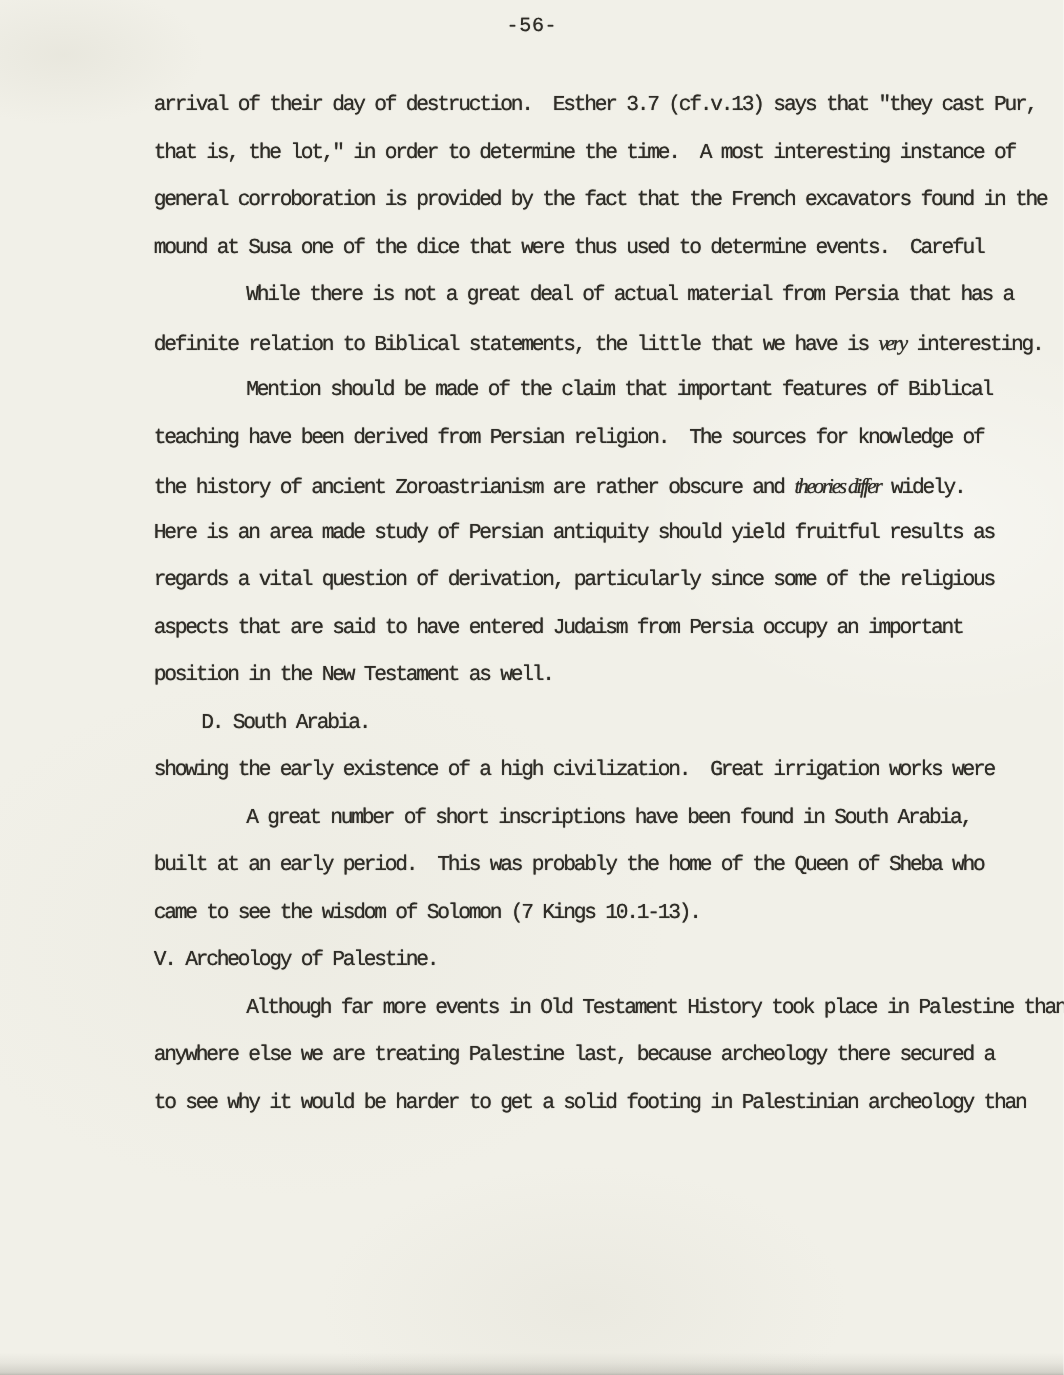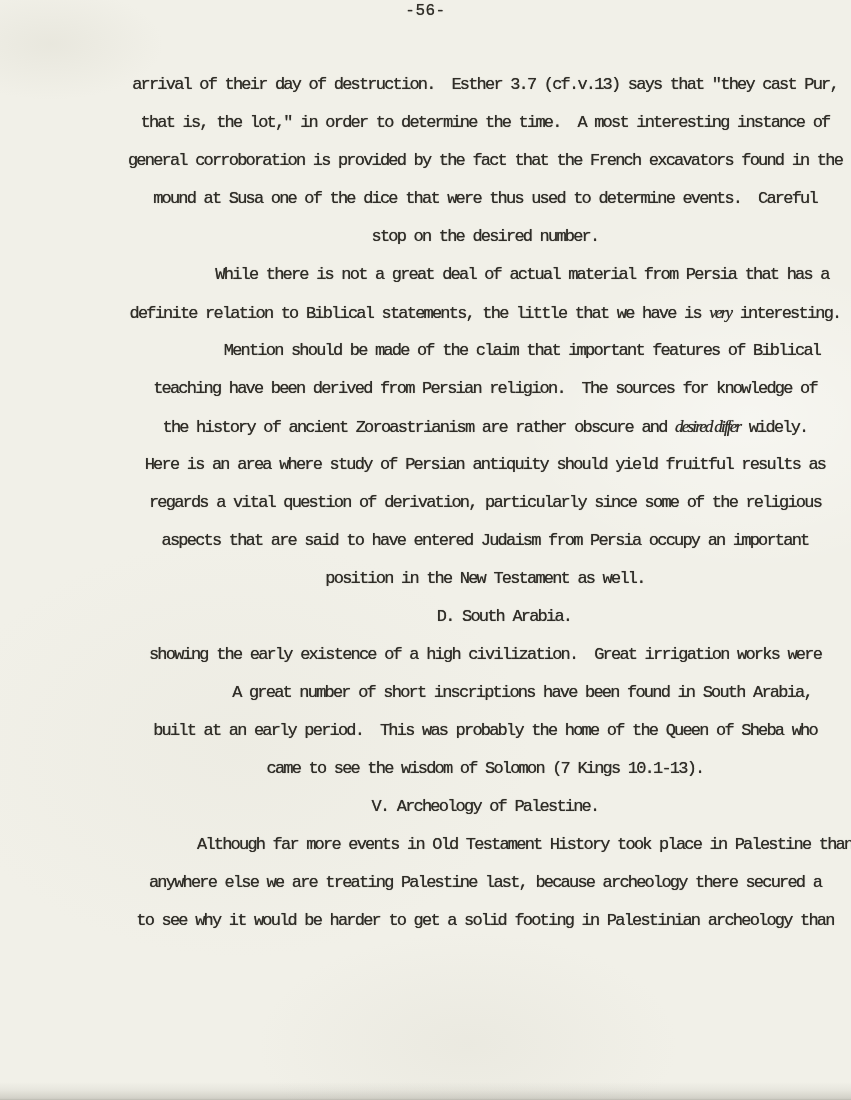--- a/index.html
+++ b/index.html
@@ -19,38 +19,37 @@
     inset: 0;
     background:
       radial-gradient(160px 80px at 6% 4%, rgba(213,211,198,0.30), transparent 70%),
       radial-gradient(340px 220px at 88% 38%, rgba(255,255,255,0.40), transparent 70%),
       radial-gradient(420px 300px at 28% 68%, rgba(222,220,208,0.20), transparent 70%),
       radial-gradient(300px 160px at 55% 95%, rgba(216,214,202,0.25), transparent 70%),
       #f1f0e8;
   }
   .page-number {
     position: absolute;
-    top: 2px;
+    top: 12px;
     left: 0;
     width: 100%;
     text-align: center;
     font-size: 16px;
     letter-spacing: 0.5px;
     color: #2f2d27;
     text-shadow: 0 0 0.7px rgba(43,41,35,0.85);
   }
   .text-body {
     position: absolute;
     left: 123px;
     top: 66px;
     width: 724px;
     font-size: 17px;
     letter-spacing: -1.8px;
     color: #2f2d27;
-    text-align: center;
   }
   .line {
     height: 38px;
     line-height: 38px;
     white-space: pre;
     text-shadow: 0 0 0.7px rgba(43,41,35,0.85);
   }
   .indent-none    { padding-left: 0; }
   .indent-para    { padding-left: 74px; }
   .indent-section { padding-left: 38px; }
@@ -76,27 +75,26 @@
 <body>
 
 <div class="page">
   <div class="page-number">-56-</div>
 
   <div class="text-body" id="text-body">
       <div class="line indent-none">arrival of their day of destruction.  Esther 3.7 (cf.v.13) says that "they cast Pur,</div>
       <div class="line indent-none">that is, the lot," in order to determine the time.  A most interesting instance of</div>
       <div class="line indent-none">general corroboration is provided by the fact that the French excavators found in the</div>
       <div class="line indent-none">mound at Susa one of the dice that were thus used to determine events.  Careful</div>
-      <div class="line indent-none">stop on the desired number.</div>
       <div class="line indent-para">While there is not a great deal of actual material from Persia that has a</div>
       <div class="line indent-none">definite relation to Biblical statements, the little that we have is <em>very</em> interesting.</div>
       <div class="line indent-para">Mention should be made of the claim that important features of Biblical</div>
       <div class="line indent-none">teaching have been derived from Persian religion.  The sources for knowledge of</div>
-      <div class="line indent-none">the history of ancient Zoroastrianism are rather obscure and <em>desired differ</em> widely.</div>
-      <div class="line indent-none">Here is an area where study of Persian antiquity should yield fruitful results as</div>
+      <div class="line indent-none">the history of ancient Zoroastrianism are rather obscure and <em>theories differ</em> widely.</div>
+      <div class="line indent-none">Here is an area made study of Persian antiquity should yield fruitful results as</div>
       <div class="line indent-none">regards a vital question of derivation, particularly since some of the religious</div>
       <div class="line indent-none">aspects that are said to have entered Judaism from Persia occupy an important</div>
       <div class="line indent-none">position in the New Testament as well.</div>
       <div class="line indent-section">D. South Arabia.</div>
       <div class="line indent-none">showing the early existence of a high civilization.  Great irrigation works were</div>
       <div class="line indent-para">A great number of short inscriptions have been found in South Arabia,</div>
       <div class="line indent-none">built at an early period.  This was probably the home of the Queen of Sheba who</div>
       <div class="line indent-none">came to see the wisdom of Solomon (7 Kings 10.1-13).</div>
       <div class="line indent-none">V. Archeology of Palestine.</div>
       <div class="line indent-para">Although far more events in Old Testament History took place in Palestine than</div>

